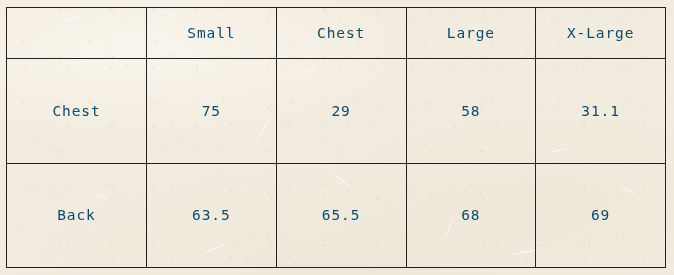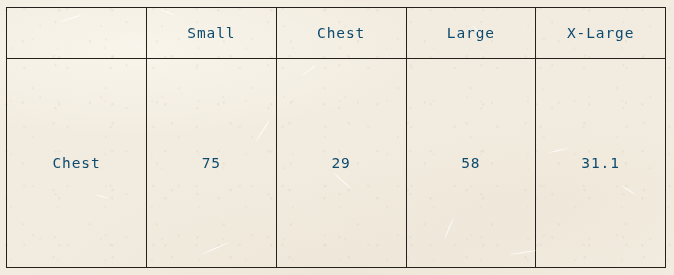--- a/index.html
+++ b/index.html
@@ -142,15 +142,22 @@
       </tr>
     </thead>
     <tbody>
       <tr>
         <td>Chest</td>
         <td>75</td>
         <td>29</td>
         <td>58</td>
         <td>31.1</td>
       </tr>
+      <tr>
+        <td>Back</td>
+        <td>63.5</td>
+        <td>65.5</td>
+        <td>68</td>
+        <td>69</td>
+      </tr>
     </tbody>
   </table>
 </div>
 
 </body></html>

